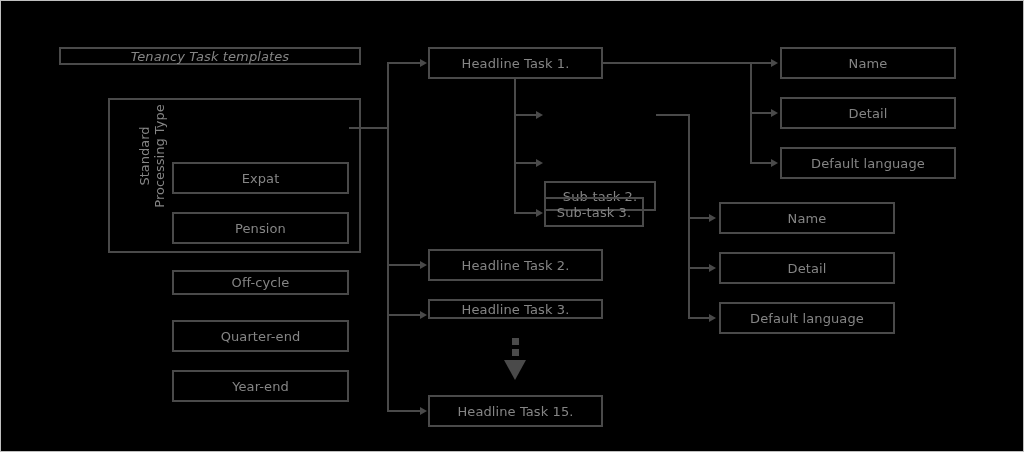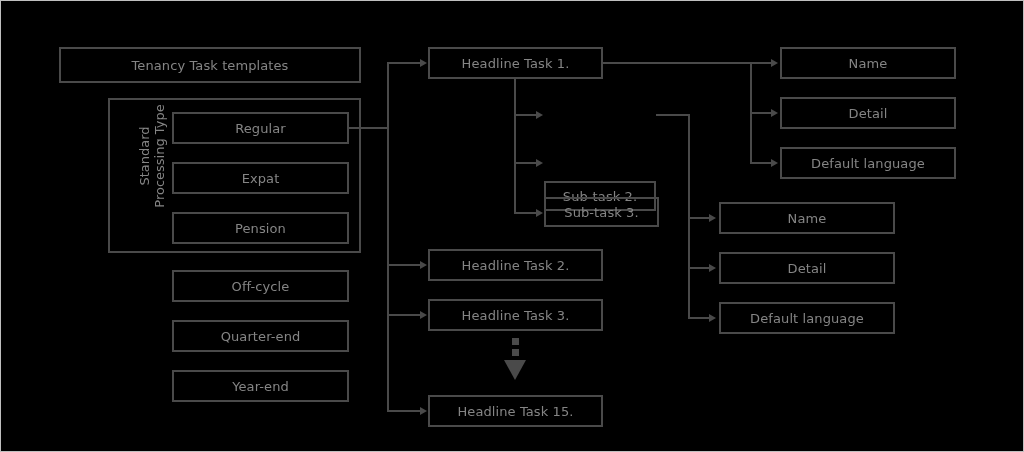--- a/index.html
+++ b/index.html
@@ -81,74 +81,71 @@
     width: 7px;
     height: 7px;
     background: #4a4a4a;
   }
 </style>
 </head>
 <body>
 
 <div id="canvas">
 
-  <div class="box" style="left:58px; top:46px; width:302px; height:36px;">
+  <div class="box" style="left:58px; top:46px; width:302px; height:18px;font-style:italic;">
     <span>Tenancy Task templates</span>
   </div>
 
   <div class="group-box" style="left:107px; top:97px; width:253px; height:155px;"></div>
 
   <div class="vlabel" style="left:88px; top:140px; width:110px; height:30px;">
     <div>
       <div>Standard</div>
     </div>
   </div>
   <div class="vlabel" style="left:103px; top:140px; width:110px; height:30px;">
     <div>
       <div>Processing Type</div>
     </div>
   </div>
 
-  <div class="box" style="left:171px; top:111px; width:177px; height:32px;">
-    <span>Regular</span>
-  </div>
   <div class="box" style="left:171px; top:161px; width:177px; height:32px;">
     <span>Expat</span>
   </div>
   <div class="box" style="left:171px; top:211px; width:177px; height:32px;">
     <span>Pension</span>
   </div>
 
-  <div class="box" style="left:171px; top:269px; width:177px; height:32px;">
+  <div class="box" style="left:171px; top:269px; width:177px; height:25px;">
     <span>Off-cycle</span>
   </div>
   <div class="box" style="left:171px; top:369px; width:177px; height:32px;">
     <span>Year-end</span>
   </div>
   <div class="box" style="left:171px; top:319px; width:177px; height:32px;">
     <span>Quarter-end</span>
   </div>
 
   <div class="box" style="left:427px; top:46px; width:175px; height:32px;">
     <span>Headline Task 1.</span>
   </div>
   <div class="box" style="left:427px; top:248px; width:175px; height:32px;">
     <span>Headline Task 2.</span>
   </div>
-  <div class="box" style="left:427px; top:298px; width:175px; height:32px;">
+  <div class="box" style="left:427px; top:298px; width:175px; height:20px;">
     <span>Headline Task 3.</span>
   </div>
   <div class="box" style="left:427px; top:394px; width:175px; height:32px;">
     <span>Headline Task 15.</span>
   </div>
 
   <div class="box" style="left:543px; top:147px; width:112px; height:30px;margin-top:33px;">
     <span>Sub-task 2.</span>
   </div>
-  <div class="box" style="left:543px; top:196px; width:115px; height:30px;">
+  <div class="box" style="left:543px; top:196px; width:100px; height:30px;">
     <span>Sub-task 3.</span>
   </div>
 
   <div class="box" style="left:779px; top:46px; width:176px; height:32px;">
     <span>Name</span>
   </div>
   <div class="box" style="left:779px; top:96px; width:176px; height:32px;">
     <span>Detail</span>
   </div>
   <div class="box" style="left:779px; top:146px; width:176px; height:32px;">

